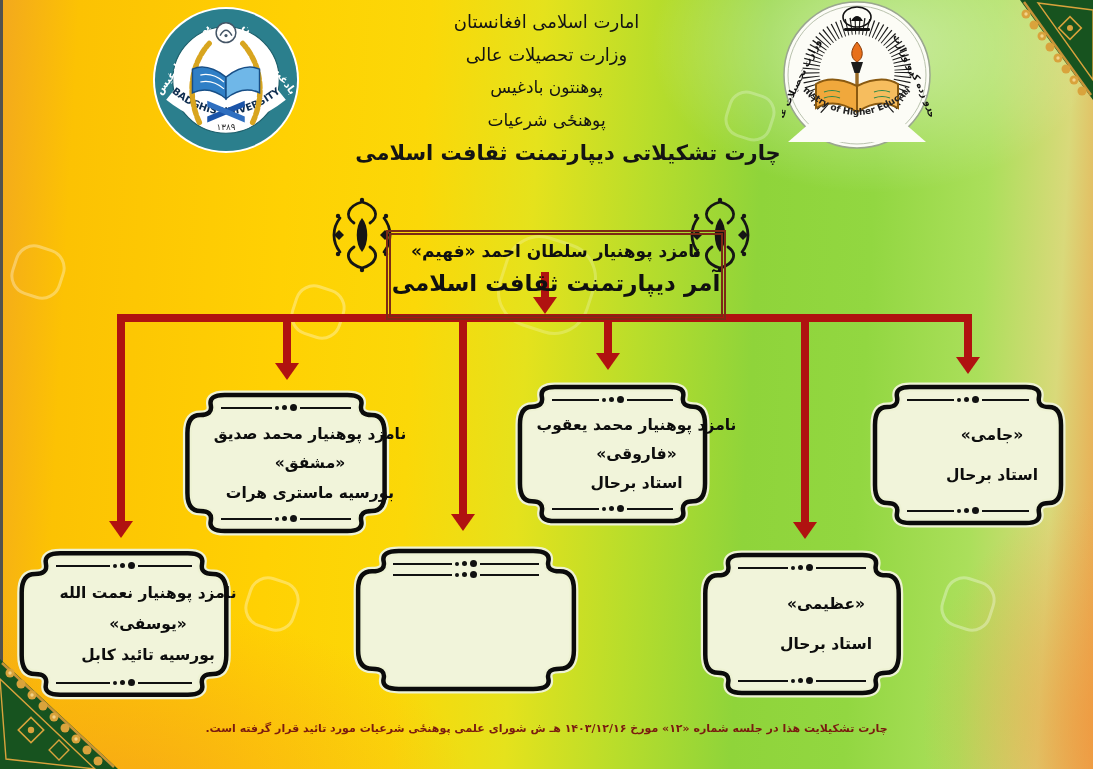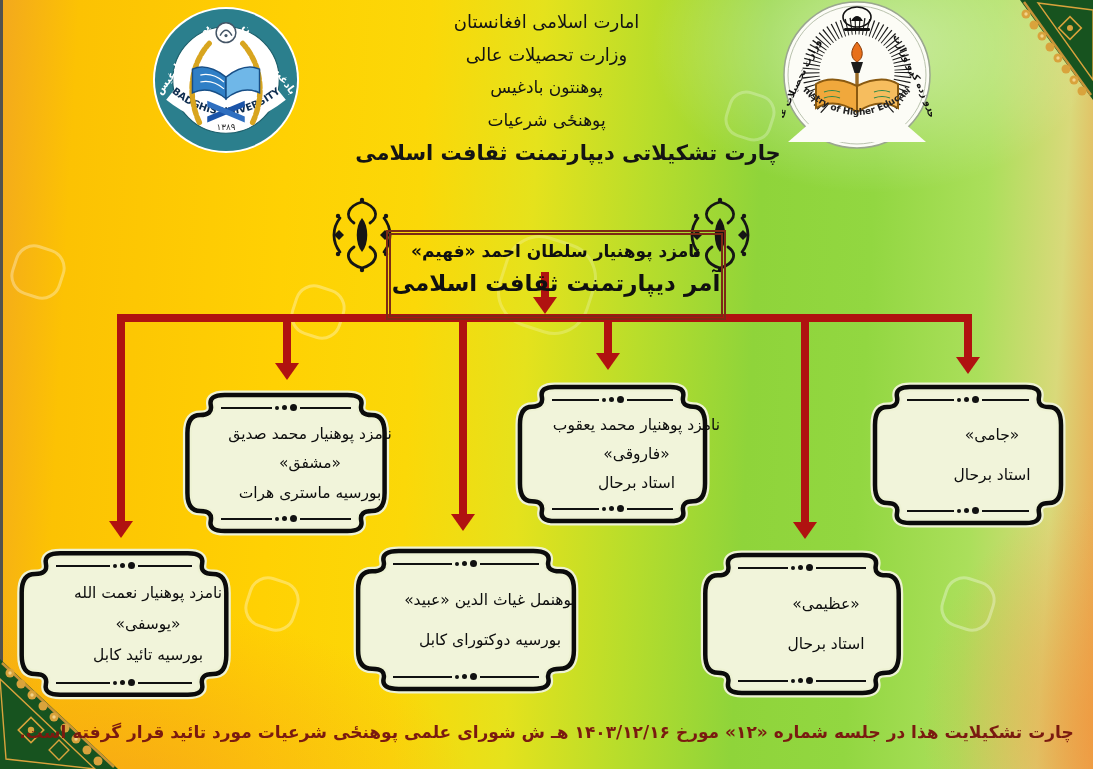--- a/index.html
+++ b/index.html
@@ -33,29 +33,29 @@
   .orn.flip{transform:scaleX(-1);}
 
   
   .connectors{left:0;top:0;width:1093px;height:769px;z-index:2;pointer-events:none;}
 
   
   .plaque{z-index:3;}
   .frame{position:absolute;inset:0;width:100%;height:100%;}
   .pl-inner{position:absolute;inset:14px 18px;display:flex;flex-direction:column;z-index:1;}
   .pl-lines{flex:1;display:flex;flex-direction:column;justify-content:space-evenly;align-items:center;direction:rtl;}
-  .pl-line{font-size:15.5px;font-weight:400;color:#0d0d0d;white-space:nowrap;padding-left:48px;}
+  .pl-line{font-size:15.5px;font-weight:700;color:#0d0d0d;white-space:nowrap;padding-left:48px;}
   .divider{display:flex;align-items:center;gap:3px;width:74%;margin:2px auto;}
   .divider .dline{flex:1;height:2px;background:#111;}
   .divider .dot{background:#111;border-radius:50%;}
   .dot.d1{width:4px;height:4px;} .dot.d2{width:5px;height:5px;} .dot.d3{width:7px;height:7px;}
 
   
   .footer{left:0;right:0;top:722px;text-align:center;direction:rtl;
-    font-size:17px;font-weight:700;color:#7a1a10;z-index:3;}
+    font-size:11px;font-weight:700;color:#7a1a10;z-index:3;}
 
   .corner{z-index:2;}
   .logo{z-index:3;}
 </style>
 </head>
 <body>
 
 <div class="page">
 
   <div class="abs edge-strip"></div>
@@ -371,24 +371,20 @@
         <use href="#plaqueShape"></use>
       </svg>
     <div class="pl-inner">
       <div class="divider">
           <span class="dline"></span>
           <span class="dot d1"></span>
           <span class="dot d2"></span>
           <span class="dot d3"></span>
           <span class="dline"></span>
         </div>
-      <div class="pl-lines">
-        <div class="pl-line">پوهنمل غیاث الدین «عبید»</div>
-        <div class="pl-line">بورسیه دوکتورای کابل</div>
-      </div>
       <div class="divider">
           <span class="dline"></span>
           <span class="dot d1"></span>
           <span class="dot d2"></span>
           <span class="dot d3"></span>
           <span class="dline"></span>
         </div>
     </div>
   </div>
 

